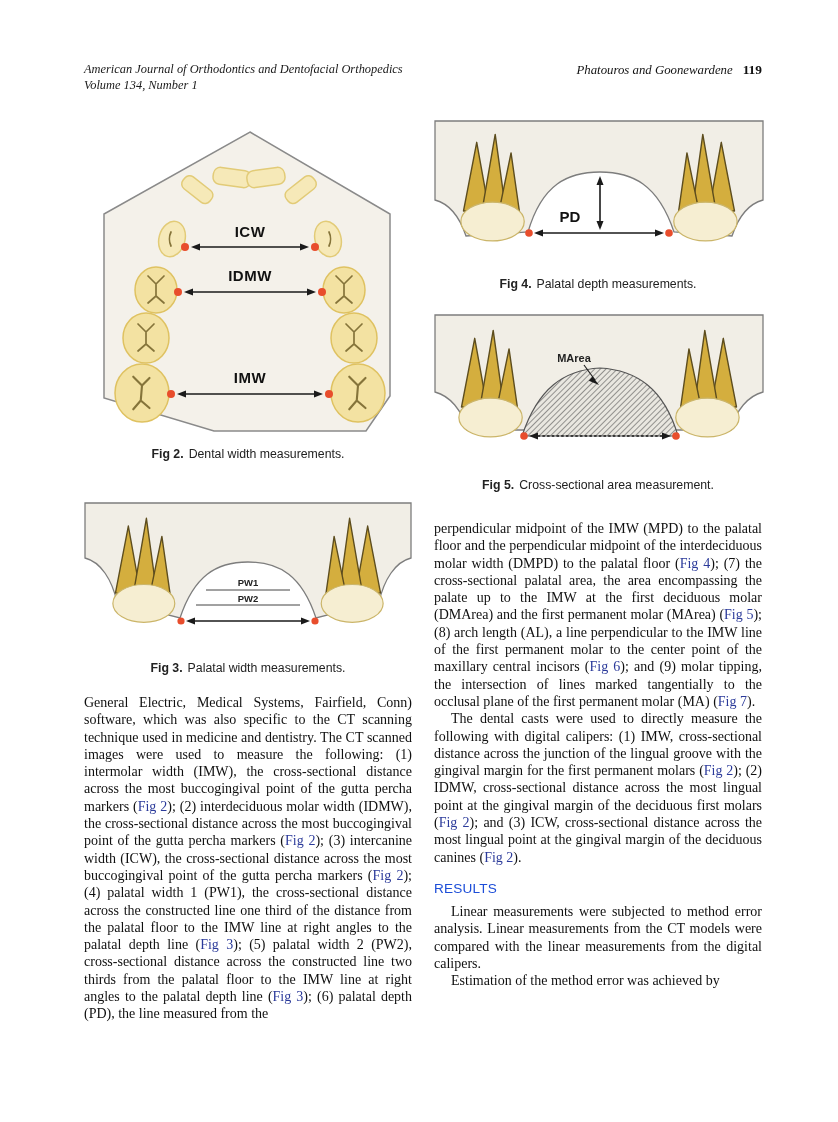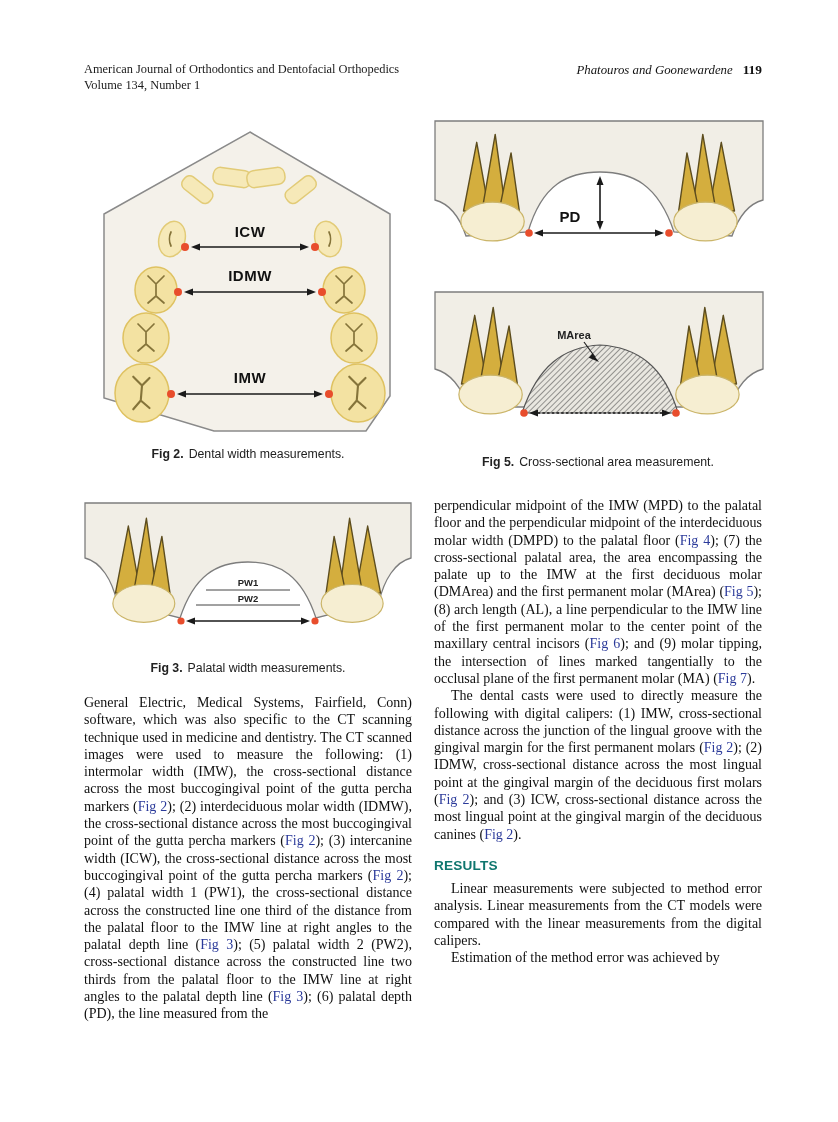--- a/index.html
+++ b/index.html
@@ -2,21 +2,21 @@
 <html><head>
 <meta charset="utf-8">
 <style>
   html,body{margin:0;padding:0;background:#e9e9e9;}
   .page{
     width:838px;height:1122px;background:#ffffff;position:relative;
     font-family:"Liberation Serif", serif;color:#111;overflow:hidden;
   }
   
   .hdr{position:absolute;top:62px;left:84px;width:678px;display:flex;justify-content:space-between;align-items:flex-start;}
-  .hdr-left{font-size:12.4px;line-height:15.5px;color:#1a1a1a;}
+  .hdr-left{font-style:italic;font-size:12.4px;line-height:15.5px;color:#1a1a1a;}
   .hdr-right{font-size:12.8px;white-space:nowrap;text-align:right;}
   .hdr-right .authors{font-style:italic;}
   .hdr-right .pageno{font-weight:bold;margin-left:10px;font-size:13.4px;}
   
   .columns{position:absolute;top:120px;left:84px;display:flex;gap:22px;}
   .col{width:328px;}
   
   figure{margin:0;padding:0;}
   .caption{font-family:"Liberation Sans", sans-serif;font-size:12.3px;color:#222;
            text-align:center;margin-top:9px;}
@@ -37,22 +37,22 @@
   .thin{stroke:#444;stroke-width:1;}
   .biglbl{font:bold 15px "Liberation Sans", sans-serif;fill:#111;text-anchor:middle;letter-spacing:0.5px;}
   .smlbl{font:bold 9.5px "Liberation Sans", sans-serif;fill:#222;text-anchor:middle;}
   .pdlbl{font:bold 15px "Liberation Sans", sans-serif;fill:#111;text-anchor:middle;}
   .malbl{font:bold 11px "Liberation Sans", sans-serif;fill:#222;text-anchor:middle;}
   
   .bodytext{margin-top:19px;}
   .bp{margin:0;font-size:14px;line-height:17.3px;text-align:justify;color:#101010;}
   .bp.ind{text-indent:17px;}
   .figref{color:var(--link-blue);}
-  .results-h{font-family:"Liberation Sans", sans-serif;font-weight:bold;font-size:13.6px;
-             color:#0f766e;margin:15px 0 7px 0;letter-spacing:0.2px;}
+  .results-h{font-family:"Liberation Sans", sans-serif;font-weight:normal;font-size:13.6px;
+             color:#1d4ed8;margin:15px 0 7px 0;letter-spacing:0.2px;}
 </style>
 </head>
 <body style="--link-blue: #2b3a9a; --marker-red: #e84d2c; --root-gold: #d4ae3e;">
 
 <div class="page">
 
   <div class="hdr">
     <div class="hdr-left">
       <div>American Journal of Orthodontics and Dentofacial Orthopedics</div>
       <div>Volume 134, Number 1</div>
@@ -174,20 +174,23 @@
             <circle class="rd" cx="235" cy="113" r="3.8"></circle>
           <line class="aline" x1="104" y1="113" x2="226" y2="113"></line>
           <polygon class="ahead" points="100,113 109,109.5 109,116.5"></polygon>
           <polygon class="ahead" points="230,113 221,109.5 221,116.5"></polygon>
 
           <line class="aline" x1="166" y1="104" x2="166" y2="62"></line>
           <polygon class="ahead" points="166,56 162.5,65 169.5,65"></polygon>
           <polygon class="ahead" points="166,110 162.5,101 169.5,101"></polygon>
           <text class="pdlbl" x="136" y="102">PD</text>
         </svg>
+        <figcaption class="caption">
+          <span class="cap-b">Fig 4.</span><span>Palatal depth measurements.</span>
+        </figcaption>
       </figure>
 
       <figure class="fig5wrap">
         <svg viewBox="0 0 330 155" width="330" height="155">
           <defs>
             <g id="t5">
               <polygon class="root" points="4,92 19,14 33,92"></polygon>
               <polygon class="root" points="25,92 40,5 52,92"></polygon>
               <polygon class="root" points="44,94 58,26 68,96"></polygon>
               <ellipse class="crown" cx="37" cy="104" rx="36" ry="22"></ellipse>

